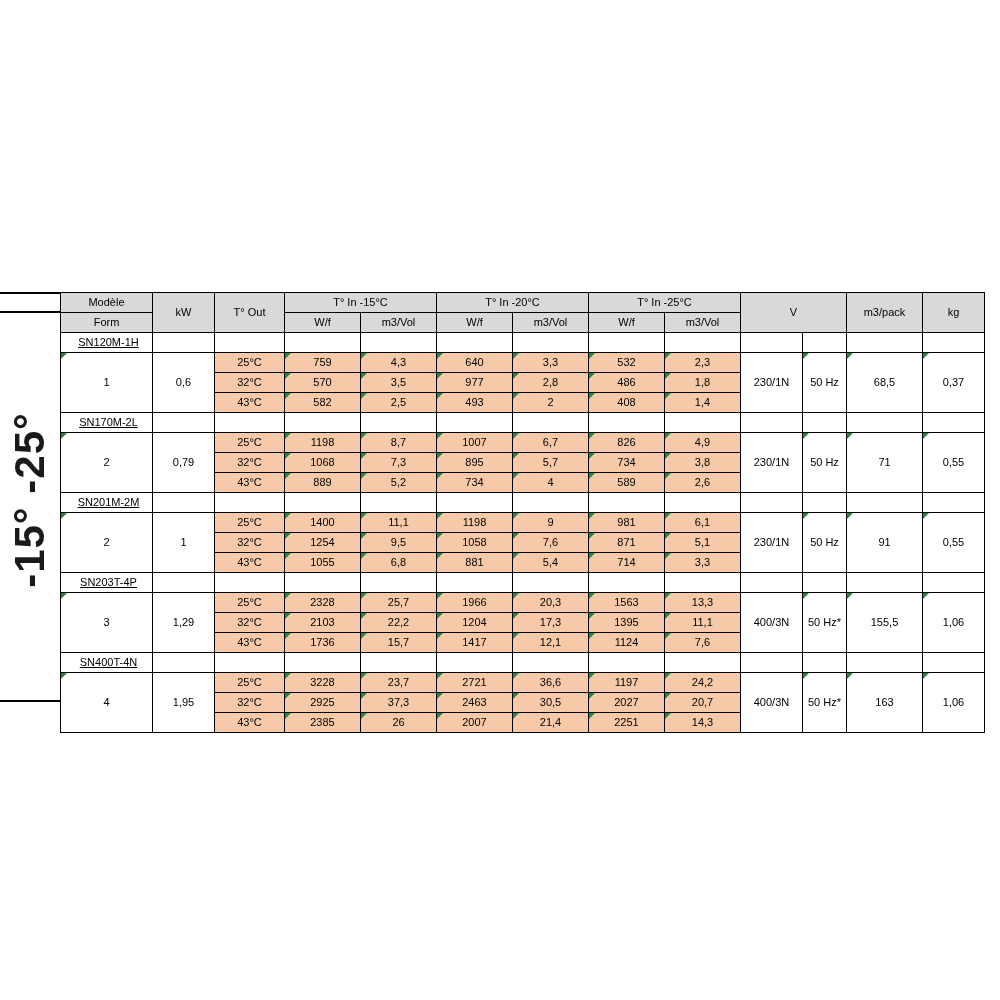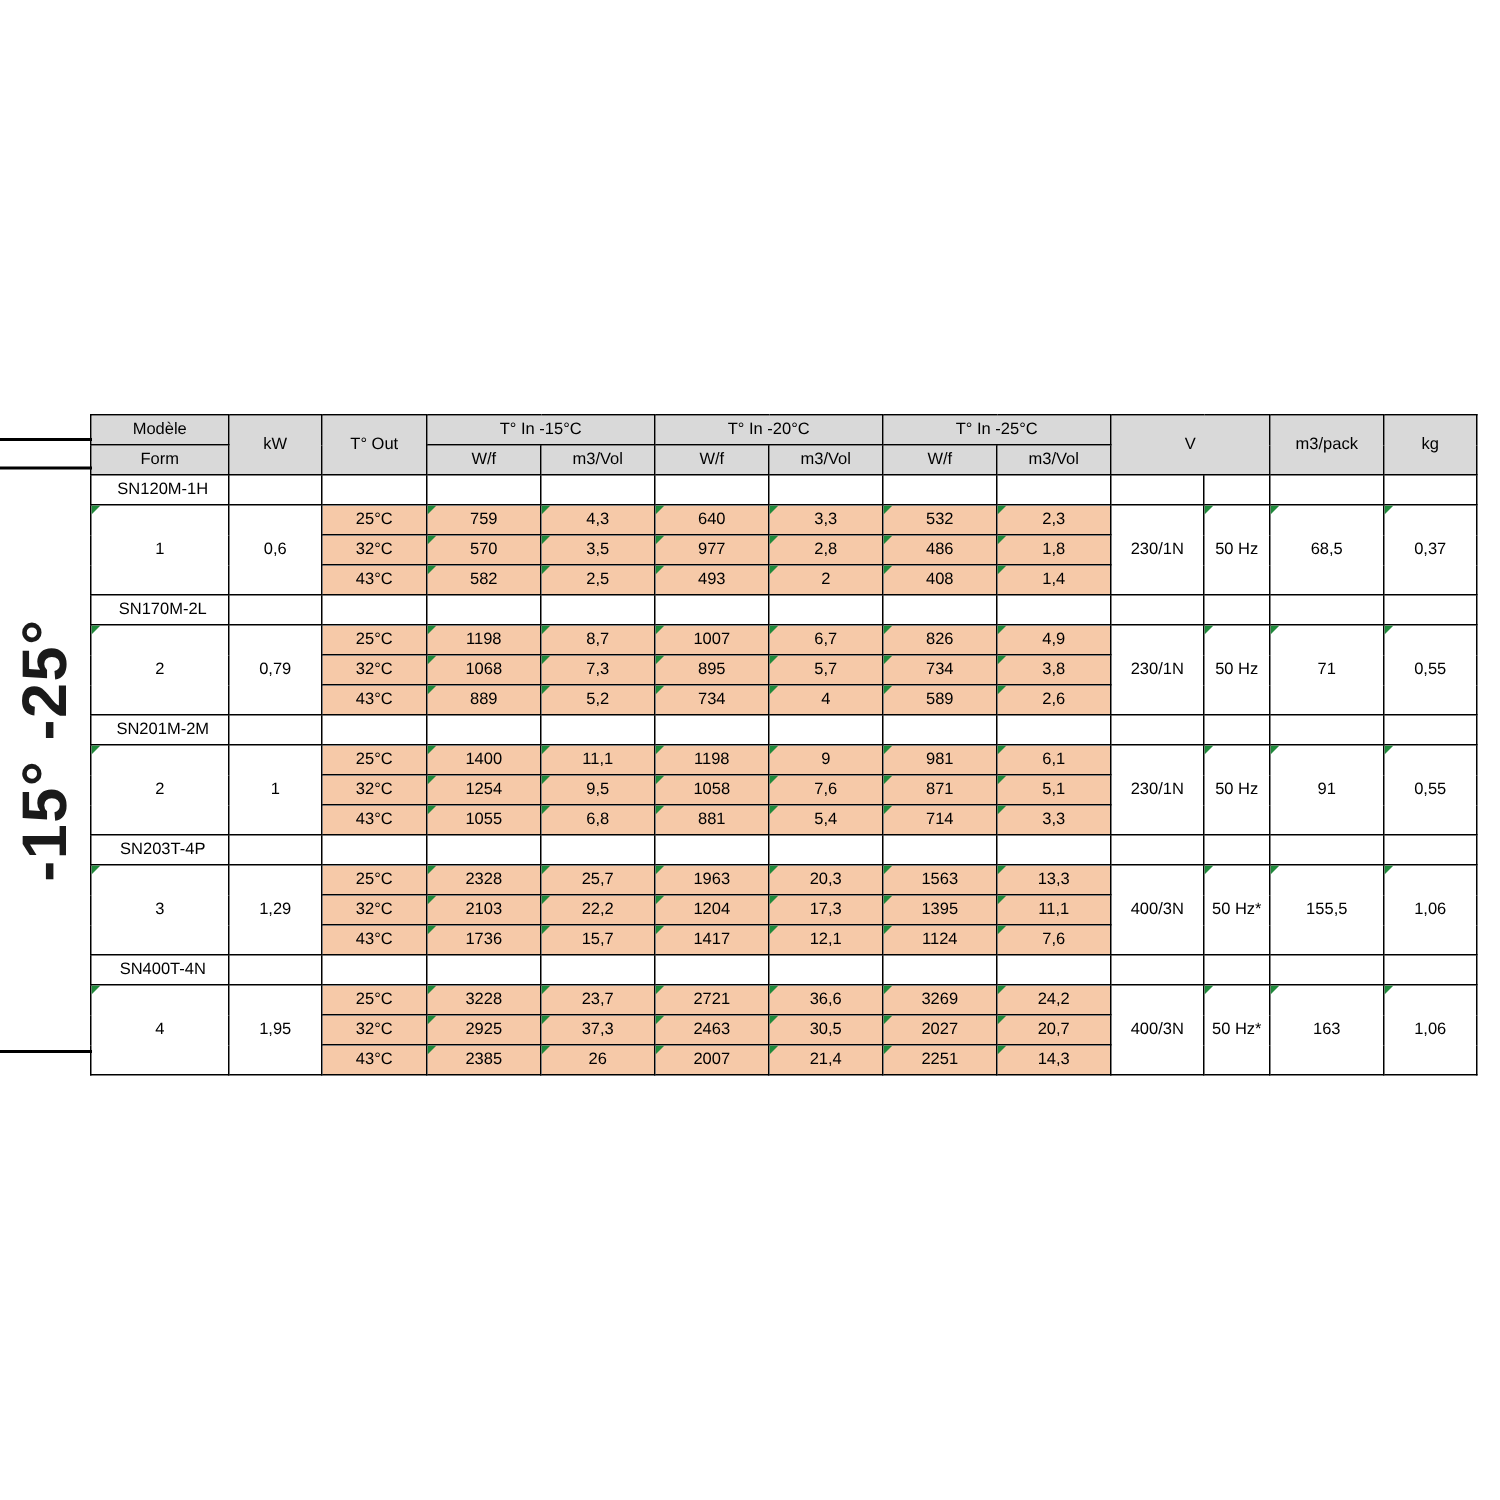--- a/index.html
+++ b/index.html
@@ -59,21 +59,21 @@
     top: 311px;
     width: 62px;
     height: 2px;
     background: #000000;
   }
 
   
   table.grid {
     position: absolute;
     left: 60px;
-    top: 276px;
+    top: 292px;
     border-collapse: collapse;
     table-layout: fixed;
     font-size: 11px;
     color: #000000;
   }
   table.grid td, table.grid th {
     border: 1px solid #000000;
     padding: 0;
     text-align: center;
     vertical-align: middle;
@@ -95,20 +95,21 @@
     background: #ffffff !important;
     font-weight: bold;
     font-size: 11px;
     text-align: left;
     padding-left: 4px;
   }
   .model-name {
     font-weight: bold;
     text-align: left;
     padding-left: 4px !important;
+    text-decoration: underline;
   }
   .blank { background: #ffffff !important; }
   .rowlabel { font-size: 11px; }
   .corner {
     position: relative;
   }
   .corner::before {
     content: "";
     position: absolute;
     left: 0; top: 0;
@@ -336,21 +337,21 @@
           <td class="blank">&nbsp;</td>
           <td class="blank">&nbsp;</td>
           <td class="blank">&nbsp;</td>
         </tr>
         <tr>
           <td rowspan="3" class="rowlabel corner">3</td>
           <td rowspan="3" class="rowlabel">1,29</td>
           <td class="peach">25°C</td>
           <td class="peach corner">2328</td>
           <td class="peach corner">25,7</td>
-          <td class="peach corner">1963</td>
+          <td class="peach corner">1966</td>
           <td class="peach corner">20,3</td>
           <td class="peach corner">1563</td>
           <td class="peach corner">13,3</td>
           <td rowspan="3">400/3N</td>
           <td rowspan="3" class="corner">50 Hz*</td>
           <td rowspan="3" class="corner">155,5</td>
           <td rowspan="3" class="corner">1,06</td>
         </tr>
         <tr>
           <td class="peach">32°C</td>
@@ -386,21 +387,21 @@
           <td class="blank">&nbsp;</td>
         </tr>
         <tr>
           <td rowspan="3" class="rowlabel corner">4</td>
           <td rowspan="3" class="rowlabel">1,95</td>
           <td class="peach">25°C</td>
           <td class="peach corner">3228</td>
           <td class="peach corner">23,7</td>
           <td class="peach corner">2721</td>
           <td class="peach corner">36,6</td>
-          <td class="peach corner">3269</td>
+          <td class="peach corner">1197</td>
           <td class="peach corner">24,2</td>
           <td rowspan="3">400/3N</td>
           <td rowspan="3" class="corner">50 Hz*</td>
           <td rowspan="3" class="corner">163</td>
           <td rowspan="3" class="corner">1,06</td>
         </tr>
         <tr>
           <td class="peach">32°C</td>
           <td class="peach corner">2925</td>
           <td class="peach corner">37,3</td>

